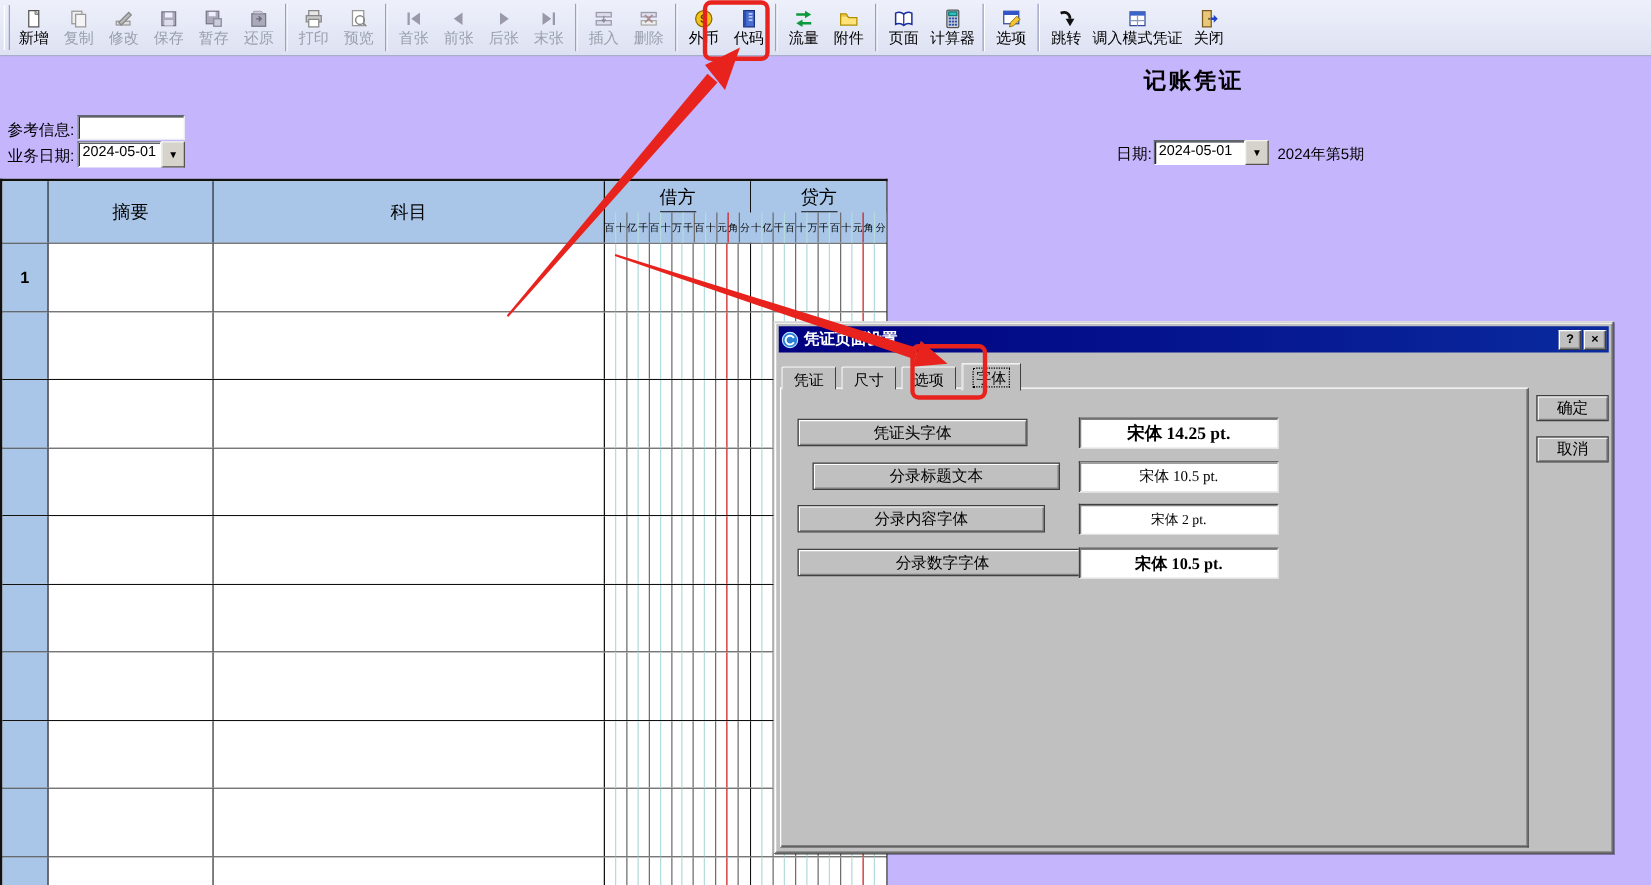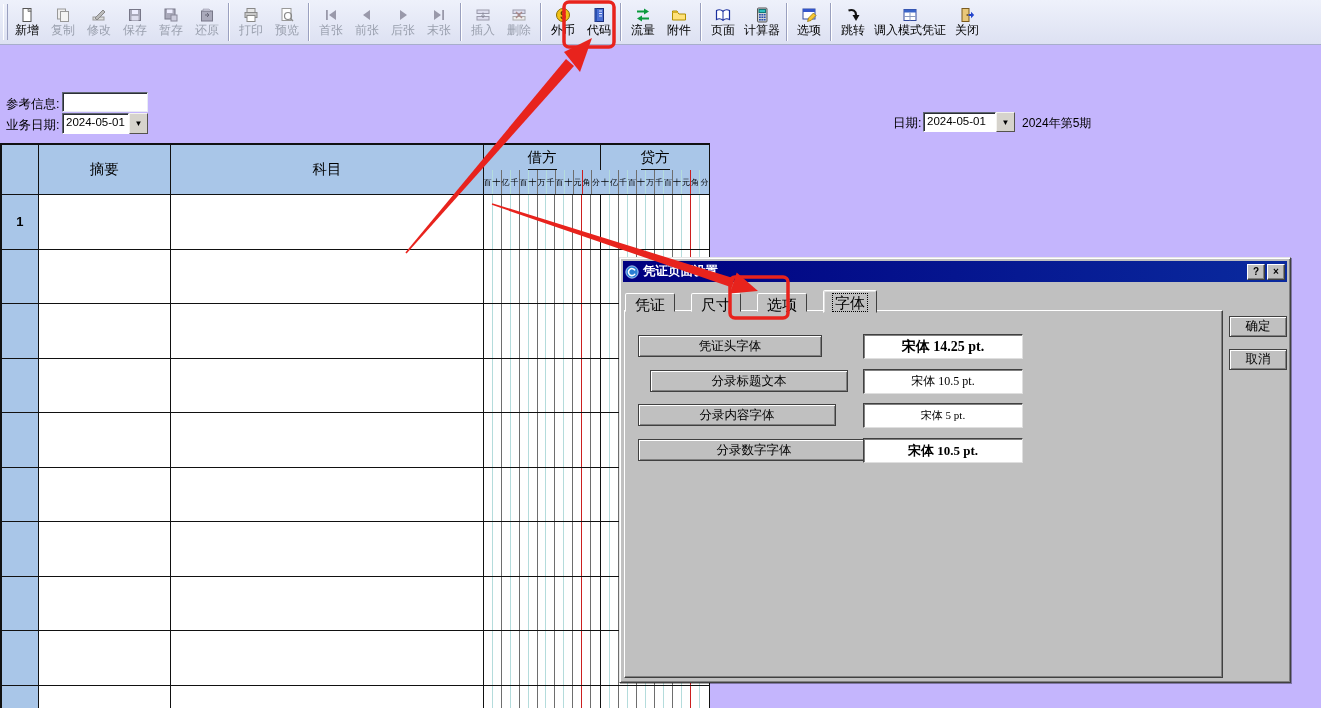--- a/index.html
+++ b/index.html
@@ -78,23 +78,23 @@
   .dlg-title .ttxt{margin-left:4px;font-size:12.5px;}
   .dlg-sysbtn{
     width:16px;height:14px;background:#c0c0c0;color:#000;font-size:10px;font-weight:bold;
     display:flex;align-items:center;justify-content:center;margin-left:2px;
     border:1px solid;border-color:#fff #404040 #404040 #fff;box-shadow:inset -1px -1px 0 #808080;
     font-family:"Liberation Sans",sans-serif;line-height:1;
   }
   .dlg-icon{width:14px;height:14px;}
   .tabs{position:absolute;left:5px;top:32px;display:flex;align-items:flex-end;height:22px;z-index:3;}
   .tab{
-    background:#c0c0c0;padding:2px 9px 3px 9px;font-size:15px;height:19px;box-sizing:border-box;
+    background:#c0c0c0;padding:2px 9px 3px 9px;font-size:12px;height:19px;box-sizing:border-box;
     border:1px solid;border-color:#fff #404040 transparent #fff;
-    border-top-left-radius:2px;border-top-right-radius:2px;margin-right:16px;
+    border-top-left-radius:2px;border-top-right-radius:2px;margin-right:4px;
   }
   .tab.active{
     height:23px;padding-top:3px;position:relative;top:1px;z-index:4;
     box-shadow:inset 1px 1px 0 #dfdfdf;
   }
   .tab.active .tfocus{outline:1px dotted #000;padding:0 2px;}
   .panel{
     position:absolute;left:4px;top:52px;width:599px;height:368px;background:#c0c0c0;
     border:1px solid;border-color:#fff #404040 #404040 #fff;
     box-shadow:inset -1px -1px 0 #808080;box-sizing:border-box;z-index:2;
@@ -369,20 +369,21 @@
               <circle cx="8.3" cy="8" r=".9" fill="#7a5b1f"></circle>
               <path d="M9.5 8h4" stroke="#2244cc" stroke-width="2"></path>
               <path d="M12 4.8L15.2 8 12 11.2z" fill="#2244cc"></path>
             </svg>
           </span>
           <span>关闭</span>
         </div>
       </div>
   </div>
 
+  <div class="main-title">记账凭证</div>
 
   <div class="lbl" style="left:6px;top:96px;">参考信息:</div>
   <div class="textbox sunken" style="left:62px;top:92px;width:86px;height:20px;"></div>
 
   <div class="lbl" style="left:6px;top:117px;">业务日期:</div>
   <div class="combo" style="left:62px;top:113px;width:86px;height:21px;">
     <div class="val">2024-05-01</div>
     <div class="drop">▼</div>
   </div>
 
@@ -833,21 +834,21 @@
         <div class="tab"><span>选项</span></div>
         <div class="tab active"><span class="tfocus">字体</span></div>
       </div>
     <div class="panel"></div>
     <div id="dlg-rows">
         <div class="btn98" style="left: 18px; top: 77px; width: 184px; height: 22px; z-index: 5;">凭证头字体</div>
         <div class="fpreview pv0" style="left: 243px; top: 76px; width: 160px; height: 25px; z-index: 5; text-align: center;">宋体 14.25 pt.</div>
         <div class="btn98" style="left: 30px; top: 112px; width: 198px; height: 22px; z-index: 5;">分录标题文本</div>
         <div class="fpreview pv1" style="left: 243px; top: 111px; width: 160px; height: 25px; z-index: 5;">宋体 10.5 pt.</div>
         <div class="btn98" style="left: 18px; top: 146px; width: 198px; height: 22px; z-index: 5;">分录内容字体</div>
-        <div class="fpreview pv2" style="left: 243px; top: 145px; width: 160px; height: 25px; z-index: 5;">宋体 5 pt.</div>
+        <div class="fpreview pv2" style="left: 243px; top: 145px; width: 160px; height: 25px; z-index: 5;">宋体 2 pt.</div>
         <div class="btn98" style="left: 18px; top: 181px; width: 232px; height: 22px; z-index: 5;">分录数字字体</div>
         <div class="fpreview pv3" style="left: 243px; top: 180px; width: 160px; height: 25px; z-index: 5;">宋体 10.5 pt.</div>
       </div>
     <div class="btn98" style="left:609px;top:58px;width:58px;height:21px;">确定</div>
     <div class="btn98" style="left:609px;top:91px;width:58px;height:21px;">取消</div>
   </div>
 
   <svg class="overlay" id="anno" viewBox="0 0 1321 708">
     <rect id="anno-box-page" x="564" y="2" width="50" height="45" rx="5" fill="none" stroke-width="3.5" stroke="#e8231d"></rect>
     <rect id="anno-box-font" x="730" y="277" width="58" height="41" rx="5" fill="none" stroke-width="3.5" stroke="#e8231d"></rect>

